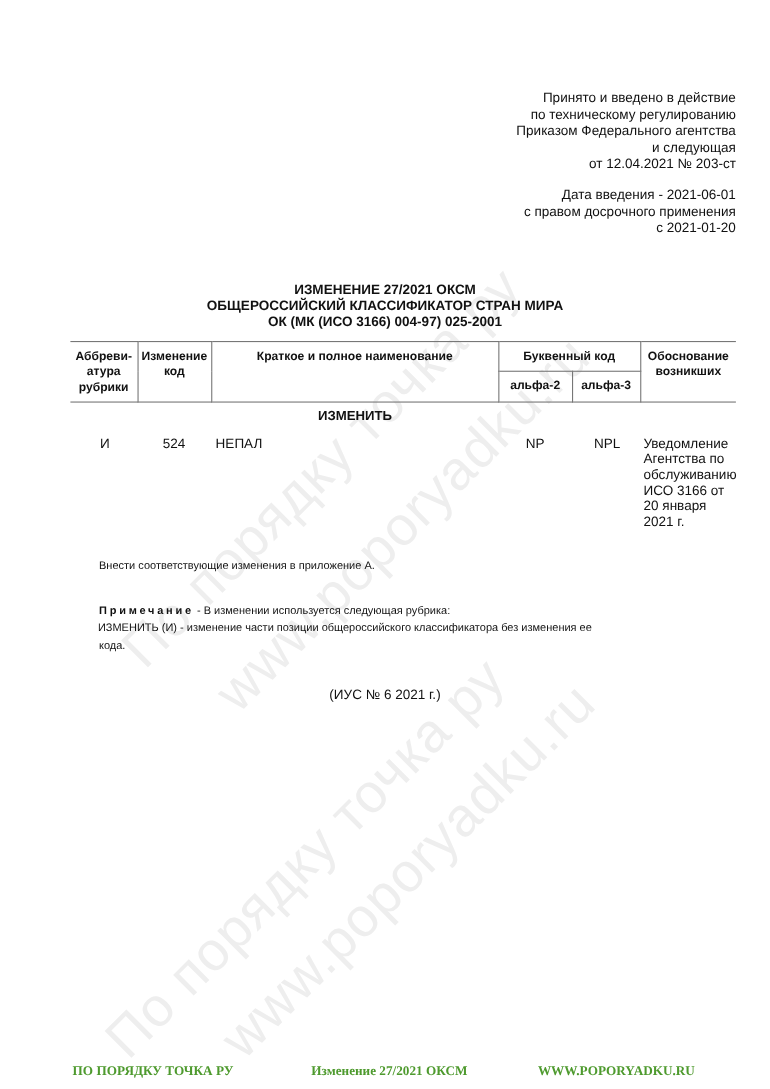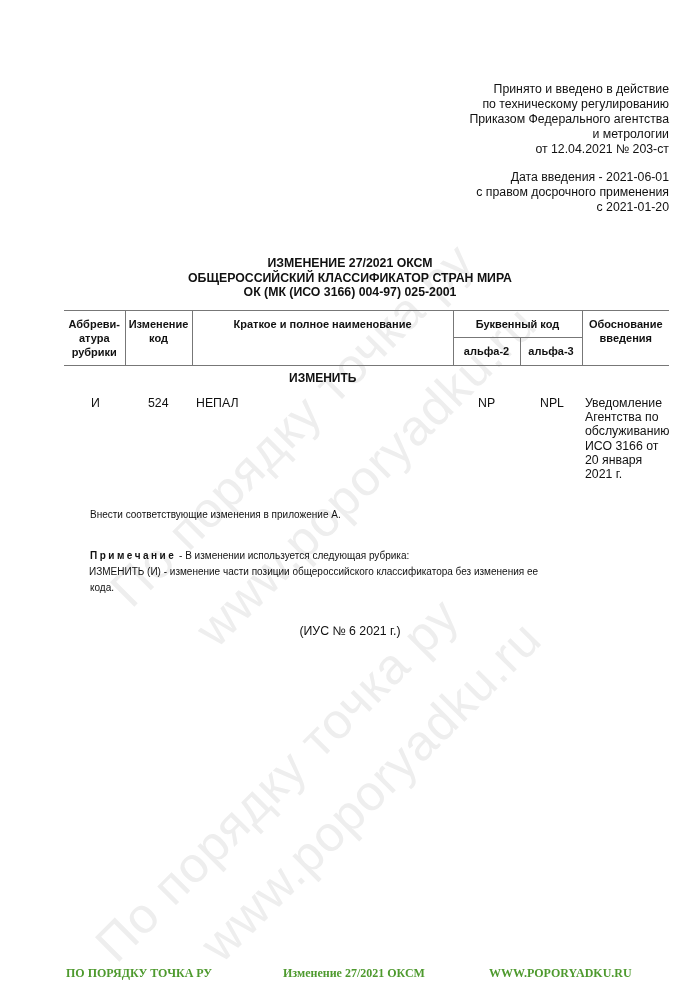--- a/index.html
+++ b/index.html
@@ -56,21 +56,21 @@
 <div class="wm" style="left:225px; top:600px;">www.poporyadku.ru</div>
 <div class="wm" style="left:125px; top:915px;">По порядку точка ру</div>
 <div class="wm" style="left:230px; top:915px;">www.poporyadku.ru</div>
 
 <div class="content">
 
   <div class="approval">
     <div>Принято и введено в действие</div>
     <div>по техническому регулированию</div>
     <div>Приказом Федерального агентства</div>
-    <div>и метрологии</div>
+    <div>и следующая</div>
     <div>от 12.04.2021 № 203-ст</div>
     <div class="gap"></div>
     <div>Дата введения - 2021-06-01</div>
     <div>с правом досрочного применения</div>
     <div>с 2021-01-20</div>
   </div>
 
   <div class="title">
     <div>ИЗМЕНЕНИЕ 27/2021 ОКСМ</div>
     <div>ОБЩЕРОССИЙСКИЙ КЛАССИФИКАТОР СТРАН МИРА</div>
@@ -94,21 +94,21 @@
         <div>рубрики</div>
       </td>
       <td rowspan="2">
         <div>Изменение</div>
         <div>код</div>
       </td>
       <td rowspan="2">Краткое и полное наименование</td>
       <td colspan="2">Буквенный код</td>
       <td rowspan="2" class="last">
         <div>Обоснование</div>
-        <div>введения</div>
+        <div>возникших</div>
       </td>
     </tr>
     <tr class="sub" style="height:28px">
       <td>альфа-2</td>
       <td>альфа-3</td>
     </tr>
   </tbody>
     </table>
 
   <div class="section">

